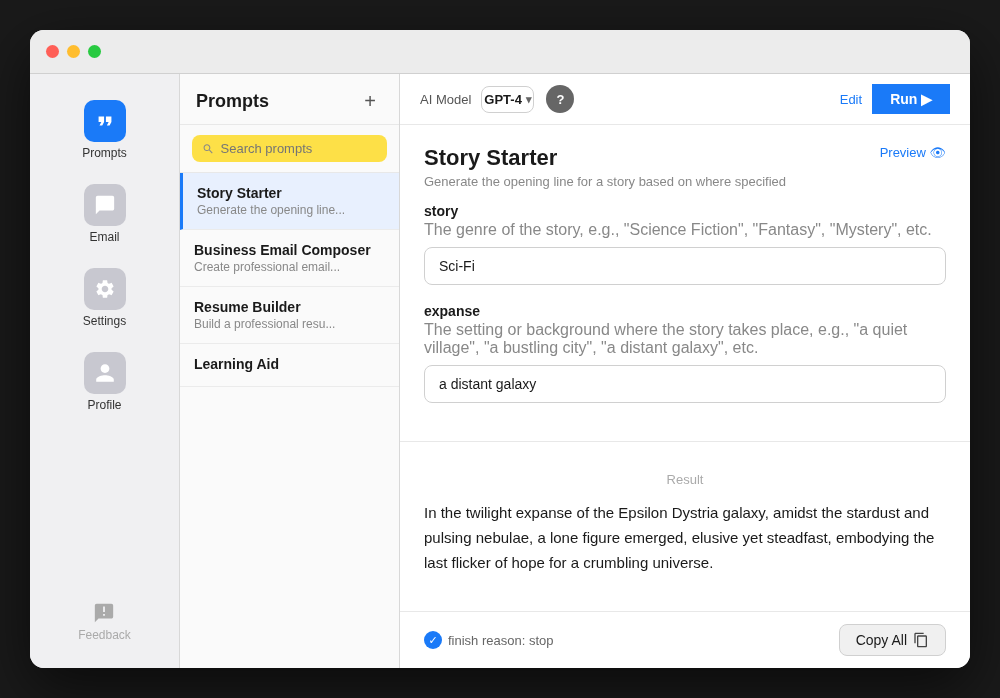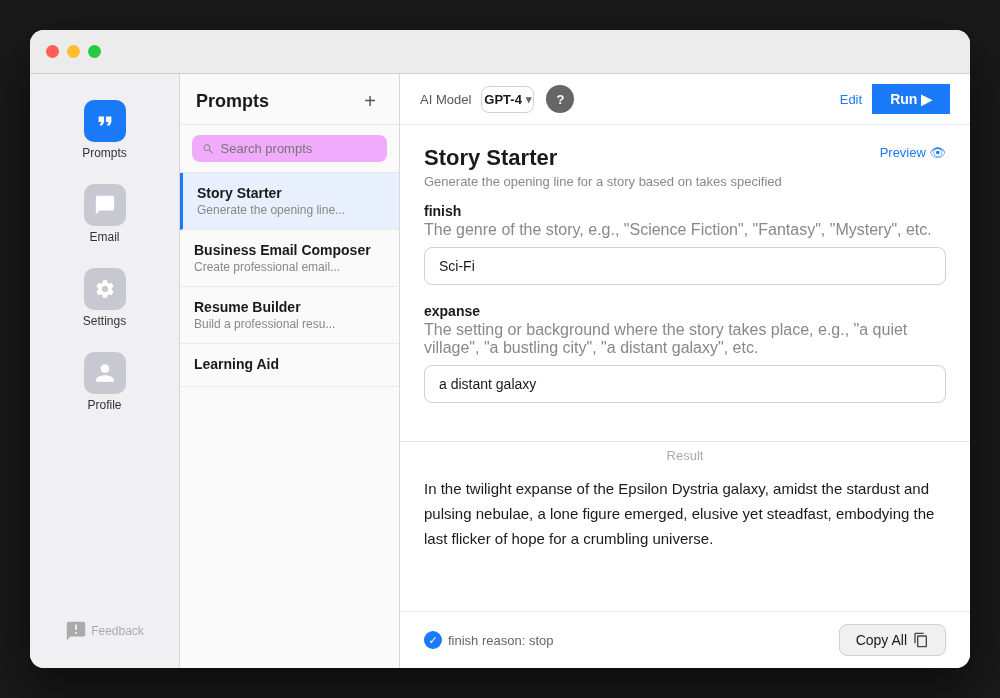--- a/index.html
+++ b/index.html
@@ -83,21 +83,21 @@
     }
     .sidebar-icon-bg svg { fill: white; }
     .sidebar-label {
       font-size: 12px;
       color: #333;
       font-weight: 500;
     }
     .sidebar-spacer { flex: 1; }
     .feedback-item {
       display: flex;
-      flex-direction: row;
+      flex-direction: column;
       align-items: center;
       gap: 4px;
       padding: 10px 16px;
       cursor: pointer;
       color: #999;
     }
     
     .prompts-panel {
       width: 220px;
       background: #fafafa;
@@ -131,21 +131,21 @@
       font-size: 20px;
       color: #555;
     }
     .search-bar {
       padding: 10px 12px;
       border-bottom: 1px solid #e8e8e8;
     }
     .search-input-wrap {
       display: flex;
       align-items: center;
-      background: #f0abfc;
+      background: #fde047;
       border-radius: 8px;
       padding: 6px 10px;
       gap: 6px;
     }
     .search-input {
       border: none;
       background: transparent;
       font-size: 13px;
       color: #666;
       outline: none;
@@ -298,21 +298,21 @@
       border: 1px solid #d0d0d0;
       border-radius: 8px;
       padding: 10px 14px;
       font-size: 14px;
       color: #1a1a1a;
       background: white;
       outline: none;
     }
     .result-section {
       border-top: 1px solid #e8e8e8;
-      padding: 6px 24px;
+      padding: 30px 24px;
     }
     .result-label {
       font-size: 13px;
       color: #aaa;
       text-align: center;
       margin-bottom: 14px;
     }
     .result-text {
       font-size: 15px;
       color: #1a1a1a;
@@ -468,27 +468,27 @@
         <div class="toolbar-spacer"></div>
         <button class="edit-btn">Edit</button>
         <button class="run-btn">Run ▶</button>
       </div>
 
       <div class="main-scroll">
         <div class="prompt-detail">
           <div class="prompt-detail-header">
             <div>
               <div class="prompt-detail-title">Story Starter</div>
-              <div class="prompt-detail-subtitle">Generate the opening line for a story based on takes specified</div>
+              <div class="prompt-detail-subtitle">Generate the opening line for a story based on where specified</div>
             </div>
             <div class="preview-btn">Preview 👁</div>
           </div>
 
           <div class="field-section">
-            <div class="field-label">finish</div>
+            <div class="field-label">story</div>
             <div class="field-hint">The genre of the story, e.g., "Science Fiction", "Fantasy", "Mystery", etc.</div>
             <input class="field-input" type="text" value="Sci-Fi" style="">
           </div>
 
           <div class="field-section">
             <div class="field-label">expanse</div>
             <div class="field-hint">The setting or background where the story takes place, e.g., "a quiet village", "a bustling city", "a distant galaxy", etc.</div>
             <input class="field-input" type="text" value="a distant galaxy" style="">
           </div>
         </div>

